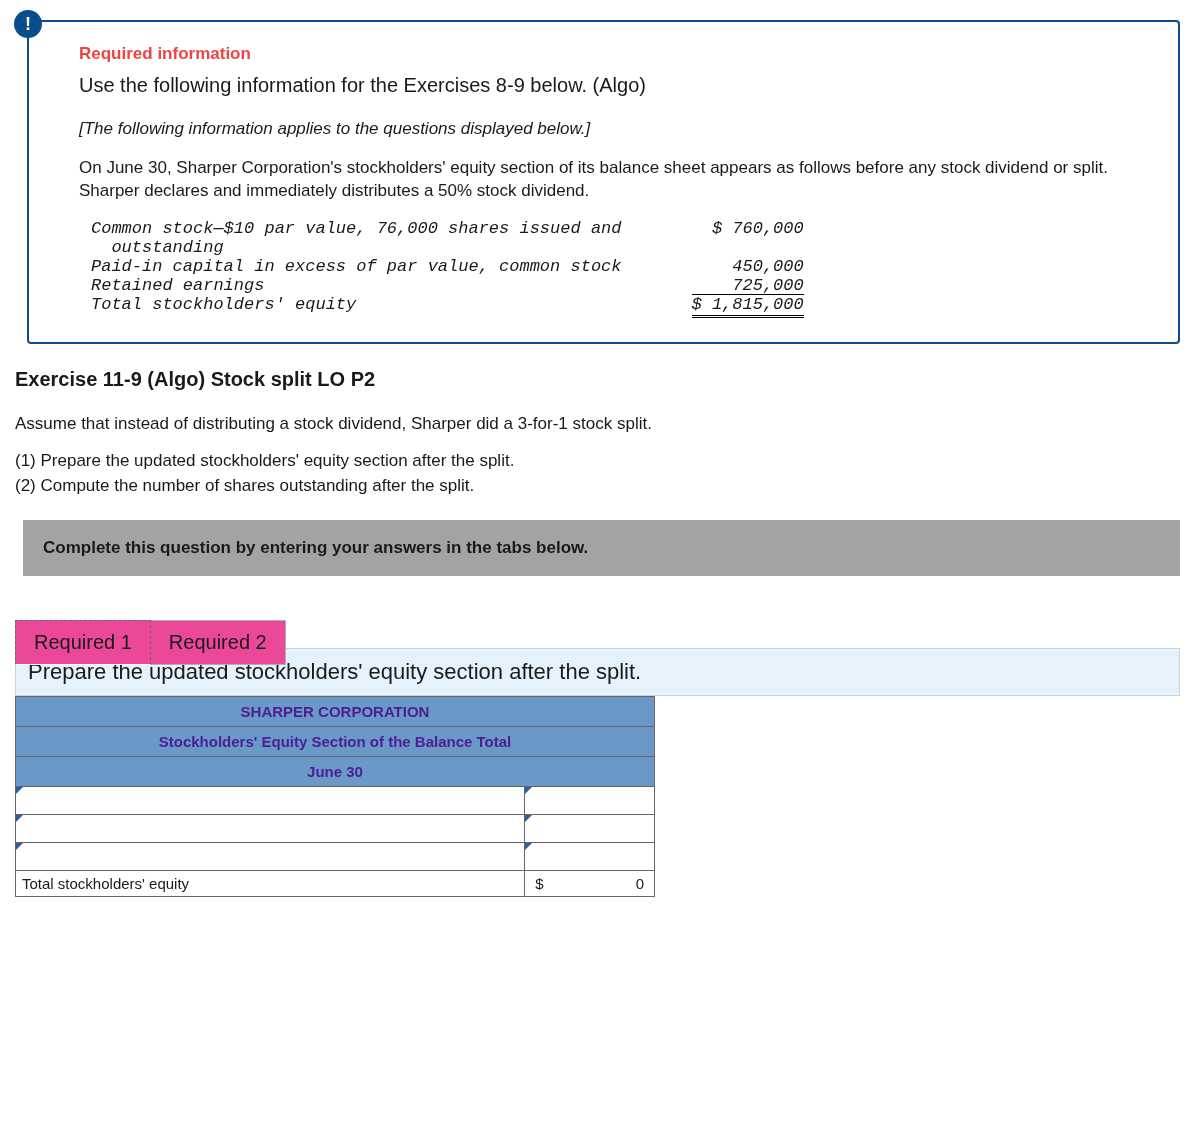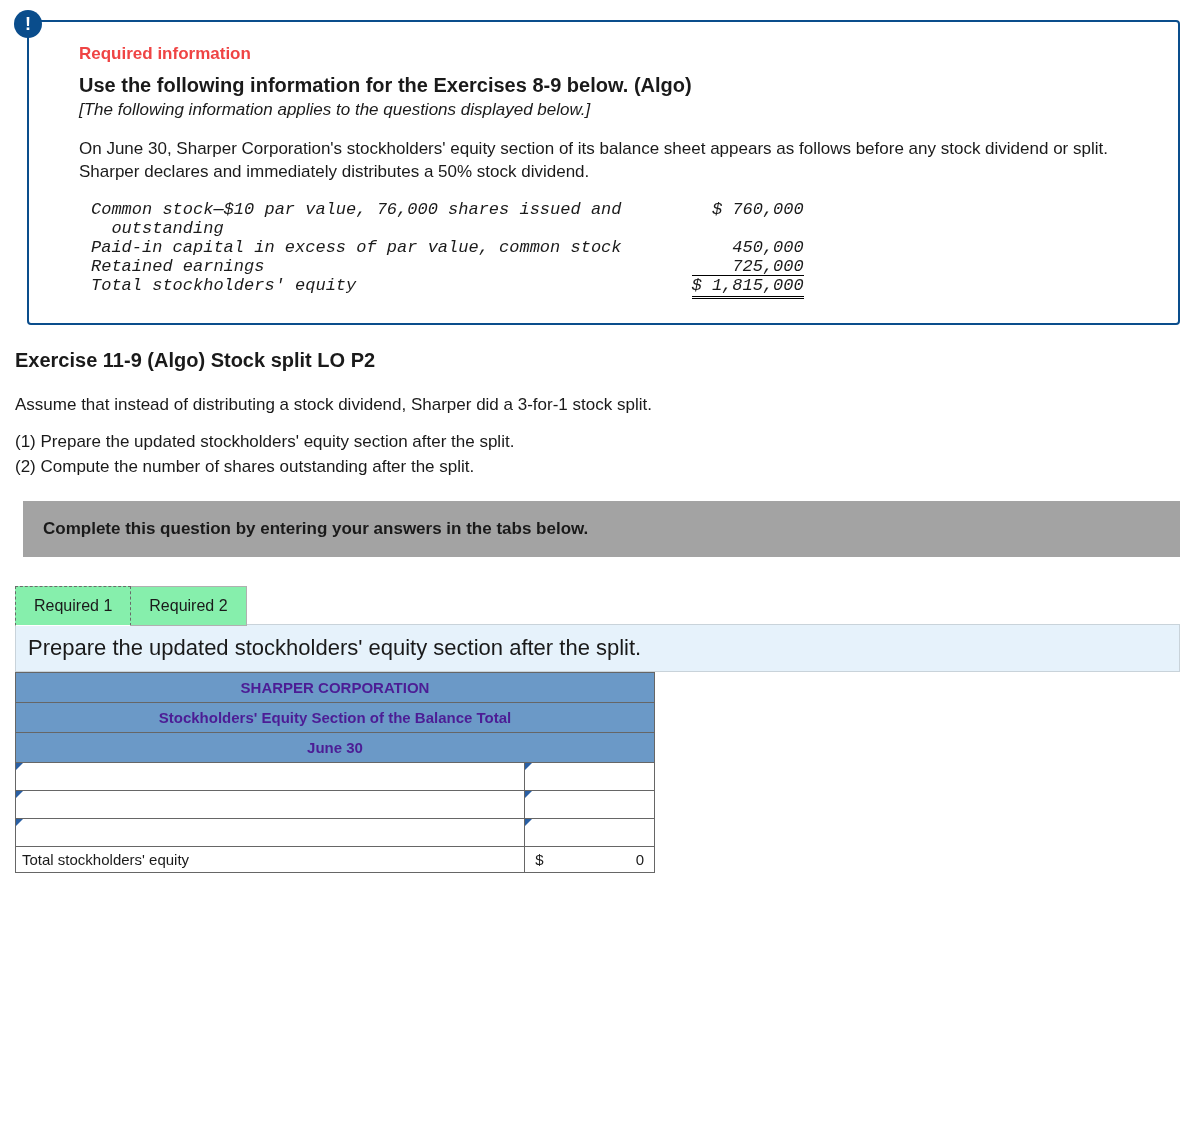--- a/index.html
+++ b/index.html
@@ -33,23 +33,23 @@
     align-items: center;
     justify-content: center;
   }
   .req-info {
     color: #ef4444;
     font-weight: bold;
     font-size: 17px;
     margin-bottom: 10px;
   }
   .req-heading {
-    font-weight: bold;
+    font-weight: normal;
     font-size: 20px;
-    margin-bottom: 3px;
+    margin-bottom: 22px;
   }
   .applies-note {
     font-style: italic;
     margin-bottom: 18px;
   }
   .body-p {
     line-height: 1.35;
     margin-bottom: 16px;
   }
   .mono-table {
@@ -82,26 +82,26 @@
     background: #a3a3a3;
     padding: 18px 20px;
     font-weight: bold;
     margin: 22px 0 28px 8px;
   }
   .tabs {
     display: flex;
   }
   .tab {
     border: 1px solid #b0b0b0;
-    background: #86efac;
+    background: #ec4899;
     padding: 10px 18px;
-    font-size: 16px;
+    font-size: 20px;
     cursor: pointer;
     position: relative;
-    top: 1px;
+    top: 16px;
   }
   .tab.active {
     border: 1px dashed #6a6a6a;
     border-bottom: 1px solid #fff;
     z-index: 2;
   }
   .tab + .tab { margin-left: -1px; }
   .tab-panel-header {
     background: #e6f2fb;
     border: 1px solid #c9d3da;

